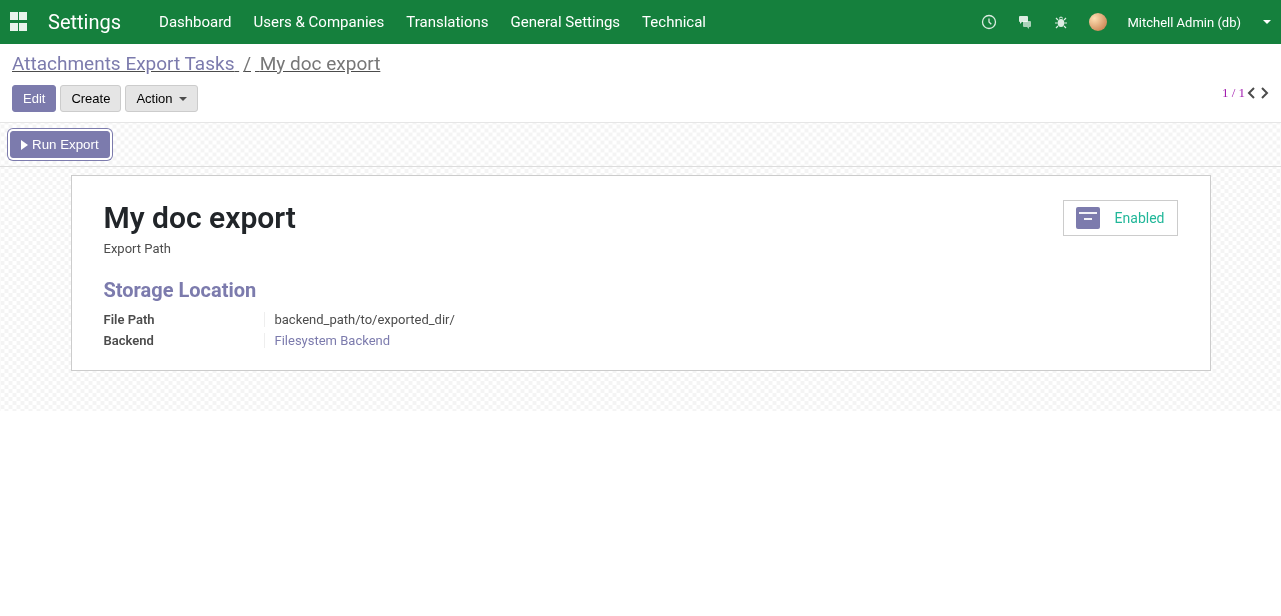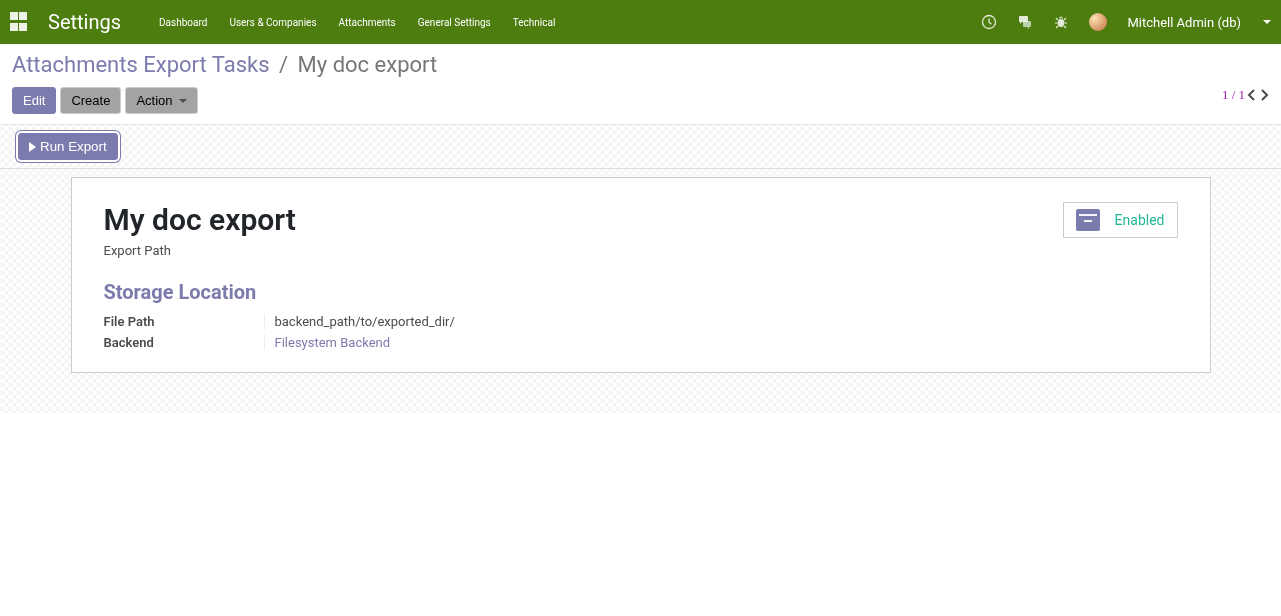--- a/index.html
+++ b/index.html
@@ -1,51 +1,51 @@
 <!DOCTYPE html>
 <html><head>
 <meta charset="utf-8">
 <style>
   * { box-sizing: border-box; margin: 0; padding: 0; }
   body { font-family: -apple-system, BlinkMacSystemFont, "Segoe UI", Roboto, sans-serif; font-size: 13px; color: #4c4c4c; background: #fff; width: 1281px; }
   
   
-  .navbar { background: #4d7c0f; height: 44px; display: flex; align-items: center; color: #fff; padding: 0 10px; }
+  .navbar { background: #15803d; height: 44px; display: flex; align-items: center; color: #fff; padding: 0 10px; }
   .apps-icon { width: 20px; height: 20px; display: flex; flex-wrap: wrap; gap: 1px; margin-right: 18px; cursor: pointer; }
   .apps-icon span { width: 8px; height: 8px; background: rgba(255,255,255,0.9); }
   .brand { font-size: 20px; font-weight: 400; margin-right: 38px; }
   .nav-menu { display: flex; gap: 22px; }
-  .nav-menu a { color: #fff; text-decoration: none; font-size: 10px; }
+  .nav-menu a { color: #fff; text-decoration: none; font-size: 15px; }
   .nav-right { margin-left: auto; display: flex; align-items: center; gap: 20px; }
   .nav-icon { color: rgba(255,255,255,0.85); cursor: pointer; }
   .nav-icon svg { display: block; }
   .user { display: flex; align-items: center; gap: 20px; cursor: pointer; }
   .avatar { width: 18px; height: 18px; border-radius: 50%; background: radial-gradient(circle at 30% 30%, #ffe0b3, #c0703e); }
   .caret-down { width: 0; height: 0; border-left: 4px solid transparent; border-right: 4px solid transparent; border-top: 4px solid #fff; margin-left: 2px; }
   
   
   .control-bar { padding: 8px 12px 10px; }
-  .breadcrumb { font-size: 22px; margin-bottom: 10px; }
+  .breadcrumb { font-size: 19px; margin-bottom: 10px; text-decoration: underline; }
   .breadcrumb a { color: #7c7bad; text-decoration: none; }
   .breadcrumb .sep { color: #777; margin: 0 4px; }
   .breadcrumb .current { color: #777; }
   .control-row { display: flex; align-items: flex-start; }
-  .btn { display: inline-block; padding: 5px 10px; border: 1px solid #ccc; border-radius: 3px; background: #a3a3a3; cursor: pointer; font-size: 13px; }
+  .btn { display: inline-block; padding: 5px 10px; border: 1px solid #ccc; border-radius: 3px; background: #e5e5e5; cursor: pointer; font-size: 13px; }
   .btn-primary { background: #7c7bad; border-color: #7c7bad; color: #fff; }
   .btn + .btn { margin-left: 4px; }
   .action-btn { margin-left: 480px; display: flex; align-items: center; gap: 4px; }
   .pager { margin-left: auto; display: flex; align-items: center; gap: 2px; color: #a21caf; font-family: Liberation Serif, serif; }
   .pager-arrow { color: #4c4c4c; cursor: pointer; }
   .pager-arrow svg { display: block; }
   
   .hr { border-top: 1px solid #e6e6e6; }
   
   
   .statusbar { background: repeating-conic-gradient(#f4f4f4 0% 25%, #ffffff 0% 50%) 50% / 8px 8px; padding: 8px 10px; border-bottom: 1px solid #ddd; }
-  .run-btn { display: inline-flex; align-items: center; gap: 4px; background: #7c7bad; color: #fff; border: 1px solid #7c7bad; border-radius: 3px; padding: 5px 10px; cursor: pointer; box-shadow: 0 0 0 2px #fff, 0 0 0 3px #7c7bad; margin-left: 8px; }
+  .run-btn { display: inline-flex; align-items: center; gap: 4px; background: #7c7bad; color: #fff; border: 1px solid #7c7bad; border-radius: 3px; padding: 5px 10px; cursor: pointer; box-shadow: 0 0 0 2px #fff, 0 0 0 3px #7c7bad; }
   .play-icon { width: 0; height: 0; border-top: 5px solid transparent; border-bottom: 5px solid transparent; border-left: 7px solid #fff; }
   
   .check-bg { background: repeating-conic-gradient(#f4f4f4 0% 25%, #ffffff 0% 50%) 50% / 8px 8px; padding: 8px 38px 40px; }
   
   
   .sheet { background: #fff; border: 1px solid #ccc; max-width: 1140px; margin: 0 auto; padding: 24px 32px 16px; }
   .sheet-header { display: flex; justify-content: space-between; align-items: flex-start; margin-bottom: 16px; }
   .sheet-title h1 { font-size: 30px; font-weight: 600; color: #212529; margin-bottom: 6px; }
   .sheet-title .subtitle { font-size: 13px; color: #4c4c4c; }
   .badge-box { border: 1px solid #ccc; padding: 6px 12px; display: flex; align-items: center; gap: 15px; }
@@ -68,21 +68,21 @@
   <div class="apps-icon">
     <span></span>
       <span></span>
       <span></span>
       <span></span>
   </div>
   <div class="brand">Settings</div>
   <div class="nav-menu">
     <a href="#">Dashboard</a>
     <a href="#">Users &amp; Companies</a>
-    <a href="#">Attachments</a>
+    <a href="#">Translations</a>
     <a href="#">General Settings</a>
     <a href="#">Technical</a>
   </div>
   <div class="nav-right">
     <span class="nav-icon">
       <svg width="16" height="16" viewBox="0 0 16 16" fill="none" stroke="currentColor" stroke-width="1.3">
           <circle cx="8" cy="8" r="6.5"></circle>
           <path d="M8 4.5V8l2.3 2.3"></path>
         </svg>
     </span>

